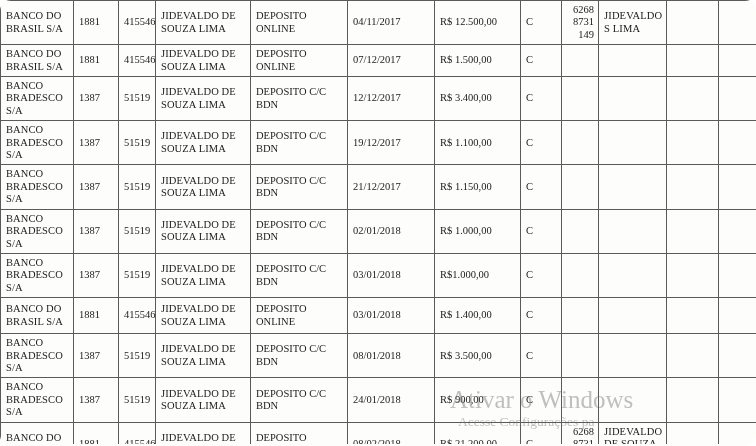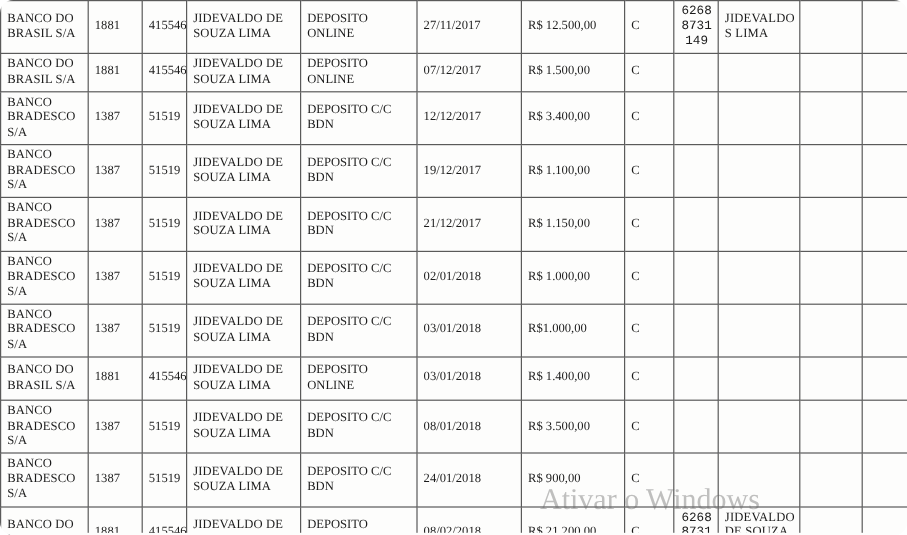--- a/index.html
+++ b/index.html
@@ -40,21 +40,21 @@
   col.c-date   { width: 87px; }
   col.c-value  { width: 86px; }
   col.c-dc     { width: 41px; }
   col.c-doc    { width: 37px; }
   col.c-party  { width: 68px; }
   col.c-x1     { width: 52px; }
   col.c-x2     { width: 38px; }
 
   td.u-center { text-align: left; }
   td.u-name   { letter-spacing: 0.1px; }
-  td.u-doc    { font-size: 10px; line-height: 11.5px; text-align: center; font-family: Liberation Mono, monospace; }
+  td.u-doc    { font-size: 10px; line-height: 11.5px; text-align: right; }
   td.u-party  { font-size: 8.6px; line-height: 10.2px; letter-spacing: 0.15px; margin-top: 24px; }
   td.u-num    { text-align: center; font-size: 10.5px; }
 
   
   tr.r0 td { height: 26px; }
   tr.r1 td { height: 19px; }
   tr.r2 td { height: 37px; }
   tr.r3 td { height: 28px; }
   tr.r4 td { height: 37px; }
   tr.r5 td { height: 28px; }
@@ -119,21 +119,21 @@
         <col class="c-x1">
         <col class="c-x2">
     </colgroup>
     <tbody>
         <tr class="r0">
           <td class="u-name">BANCO DO BRASIL S/A</td>
           <td class="u-center">1881</td>
           <td>4155467</td>
           <td class="u-name">JIDEVALDO DE SOUZA LIMA</td>
           <td>DEPOSITO ONLINE</td>
-          <td class="u-center">27/11/2017</td>
+          <td class="u-center">04/11/2017</td>
           <td class="u-center">R$ 12.500,00</td>
           <td class="u-center">C</td>
           <td class="u-doc">6268 8731 149</td>
           <td class="u-party">JIDEVALDO S LIMA</td>
           <td class="u-num"></td>
           <td class="u-num"></td>
         </tr>
         <tr class="r1">
           <td class="u-name">BANCO DO BRASIL S/A</td>
           <td class="u-center">1881</td>
@@ -272,16 +272,17 @@
           <td class="u-doc">6268 8731 149</td>
           <td class="u-party">JIDEVALDO DE SOUZA LIMA</td>
           <td class="u-num"></td>
           <td class="u-num"></td>
         </tr>
       </tbody>
   </table>
 
   <div class="watermark">
     <div class="wm-title">Ativar o Windows</div>
+    <div class="wm-sub">Acesse Configurações pa</div>
   </div>
 
   <div class="cut-bottom"></div>
 </div>
 
 </body></html>

